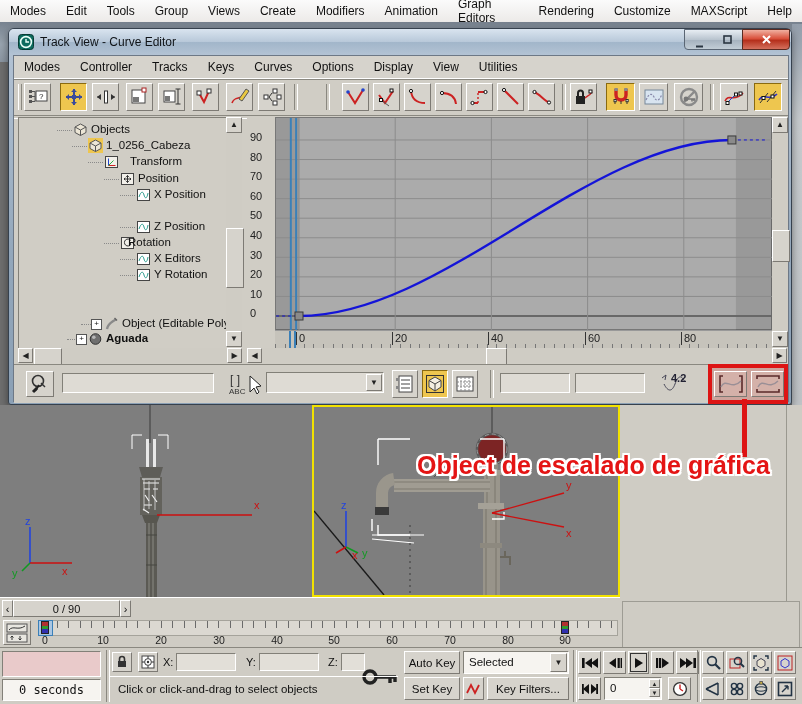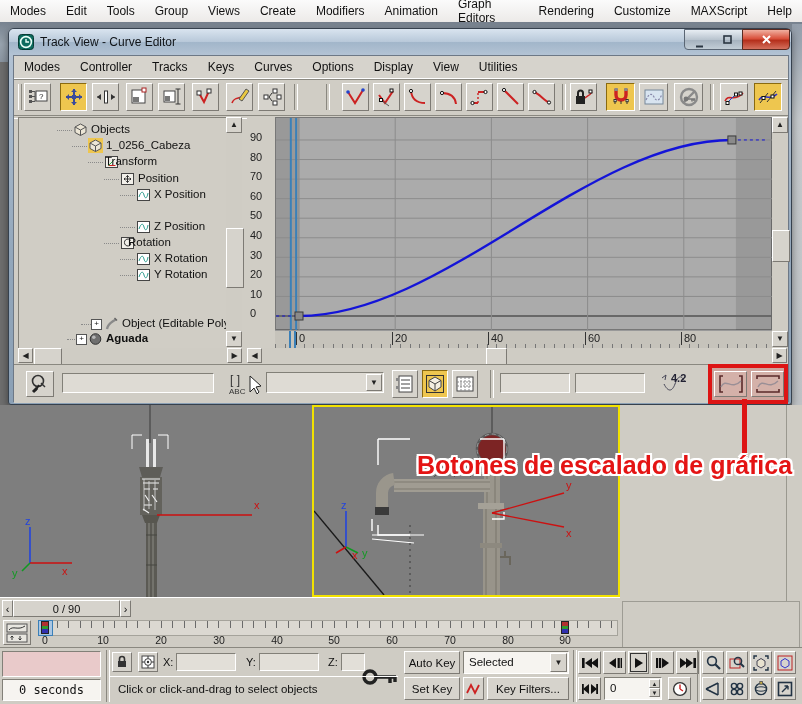--- a/index.html
+++ b/index.html
@@ -331,21 +331,21 @@
           <svg class="ticon" style="left:70px">
             <use href="#i-cube"></use>
           </svg>
           <span class="tlabel" style="left:87px">1_0256_Cabeza</span>
         </div>
       <div class="trow abs" style="left:0;top:36px;width:100%">
           <i class="leader" style="left:69px;width:15px"></i>
           <svg class="ticon" style="left:86px">
             <use href="#i-xform"></use>
           </svg>
-          <span class="tlabel" style="left:86px">Transform</span>
+          <span class="tlabel" style="left:111px">Transform</span>
         </div>
       <div class="trow abs" style="left:0;top:69px;width:100%">
           <i class="leader" style="left:101px;width:15px"></i>
           <svg class="ticon" style="left:118px">
             <use href="#i-wave"></use>
           </svg>
           <span class="tlabel" style="left:135px">X Position</span>
         </div>
       <div class="trow abs" style="left:0;top:53px;width:100%">
           <i class="leader" style="left:85px;width:15px"></i>
@@ -366,21 +366,21 @@
           <svg class="ticon" style="left:102px">
             <use href="#i-rot"></use>
           </svg>
           <span class="tlabel" style="left:109px">Rotation</span>
         </div>
       <div class="trow abs" style="left:0;top:133px;width:100%">
           <i class="leader" style="left:101px;width:15px"></i>
           <svg class="ticon" style="left:118px">
             <use href="#i-wave"></use>
           </svg>
-          <span class="tlabel" style="left:135px">X Rotation</span>
+          <span class="tlabel" style="left:135px">X Editors</span>
         </div>
       <div class="trow abs" style="left:0;top:149px;width:100%">
           <i class="leader" style="left:101px;width:15px"></i>
           <svg class="ticon" style="left:118px">
             <use href="#i-wave"></use>
           </svg>
           <span class="tlabel" style="left:135px">Y Rotation</span>
         </div>
       <div class="trow abs" style="left:0;top:198px;width:100%">
           <i class="leader" style="left:62px;width:10px"></i>
@@ -616,21 +616,21 @@
     </g>
   </svg>
 </div>
 
 <div class="abs" style="left:620px;top:405px;width:182px;height:242px;background:#cfccc4">
   <div class="abs" style="left:166px;top:0;width:1px;height:242px;background:#9a988f"></div>
   <div class="abs" style="left:2px;top:196px;width:176px;height:46px;border:1px solid #9e9c94;border-bottom:none;background:#cfccc4"></div>
 </div>
 
 <div class="abs" style="left:742px;top:399px;width:5px;height:58px;background:#dd1414"></div>
-<div class="abs anno" style="left:417px;top:451px;white-space:nowrap">Botones de escalado de gráfica</div>
+<div class="abs anno" style="left:417px;top:451px;white-space:nowrap">Object de escalado de gráfica</div>
 
 <div class="abs" style="left:0;top:597px;width:620px;height:21px;background:#cfccc4;border-top:1px solid #fff">
   <div class="abs btn" style="left:2px;top:2px;width:11px;height:17px;font-size:11px">‹</div>
   <div class="abs btn" style="left:13px;top:2px;width:107px;height:17px;font-size:11px">0 / 90</div>
   <div class="abs btn" style="left:120px;top:2px;width:11px;height:17px;font-size:11px">›</div>
 </div>
 
 <div class="abs" style="left:0;top:618px;width:620px;height:29px;background:#cfccc4">
   <div class="abs btn" style="left:3px;top:2px;width:28px;height:25px">
     <svg width="22" height="20" viewBox="0 0 22 20">

